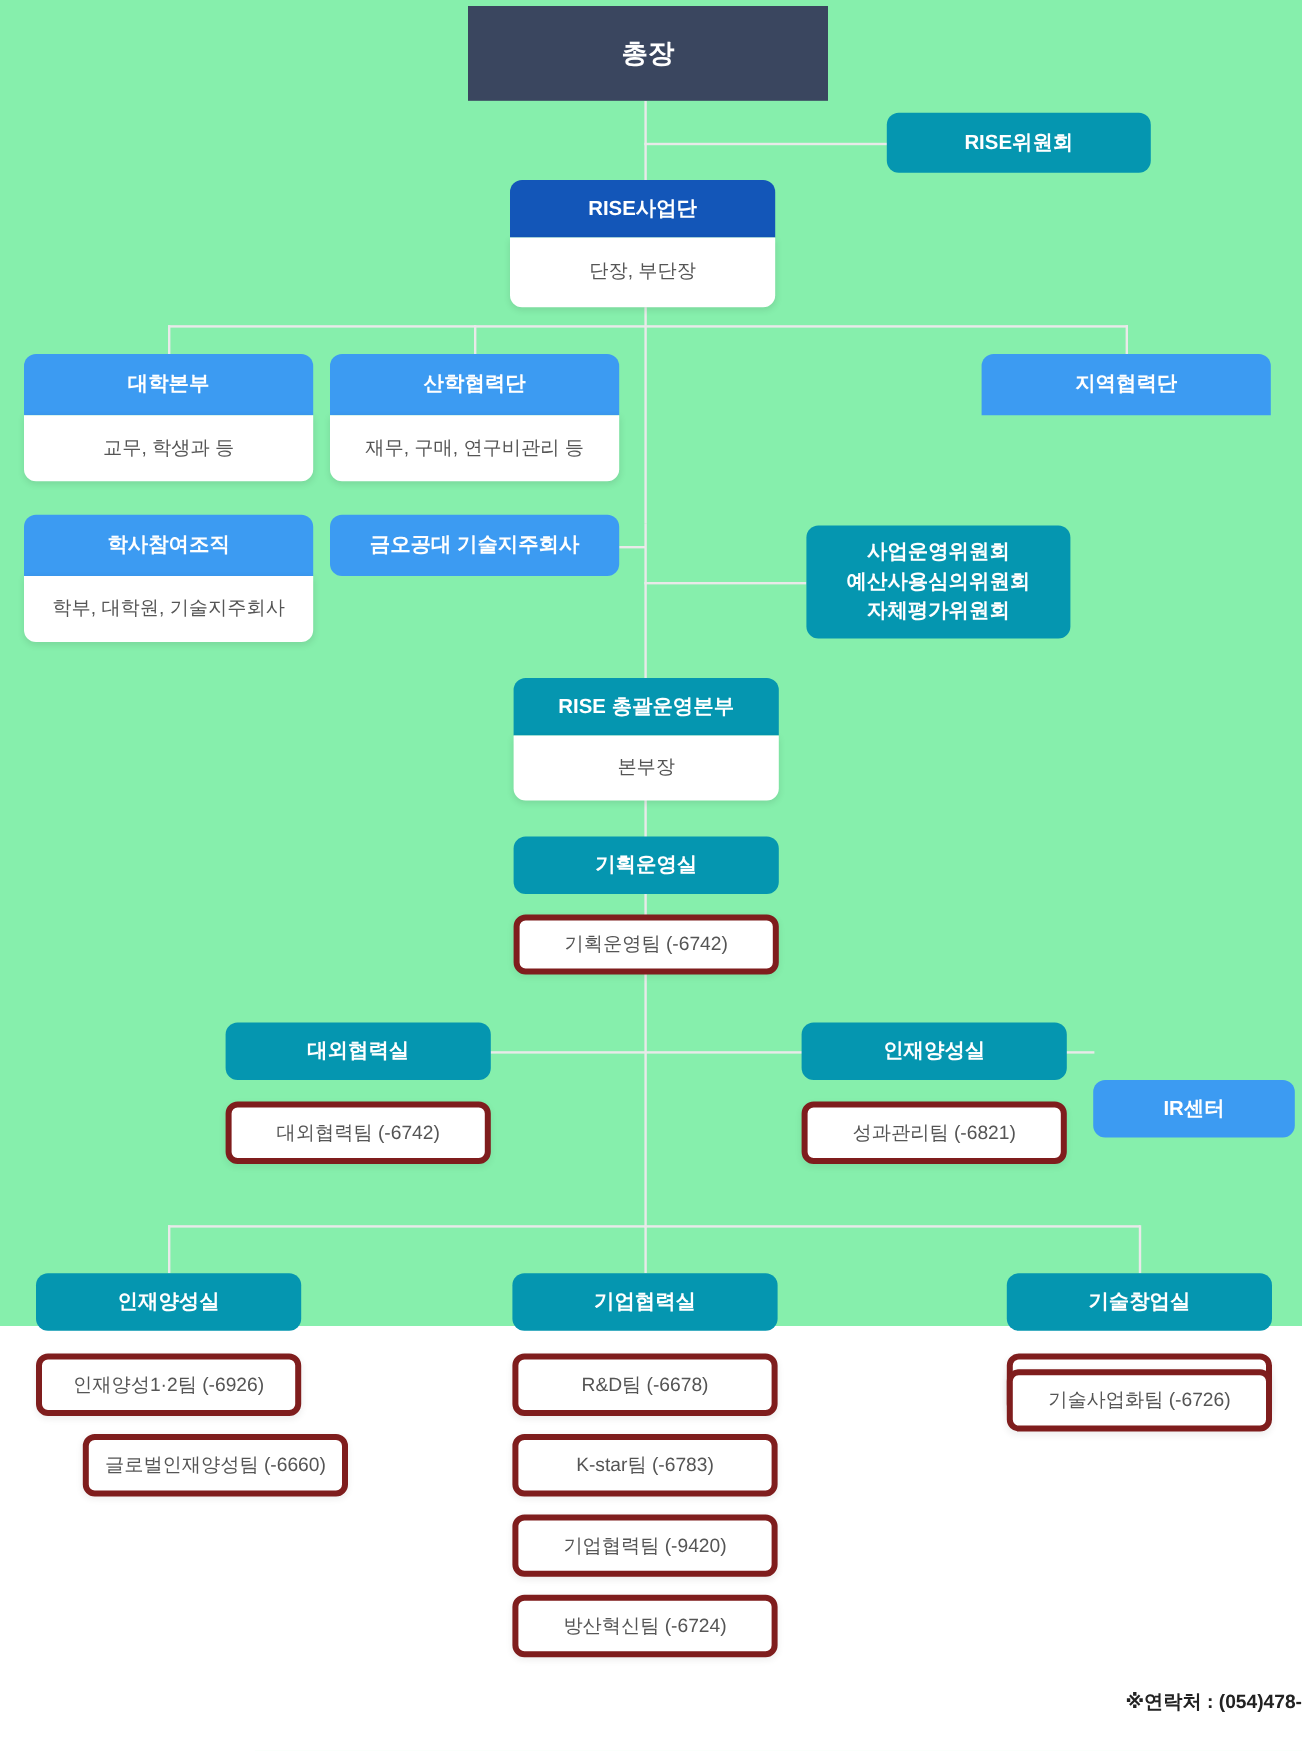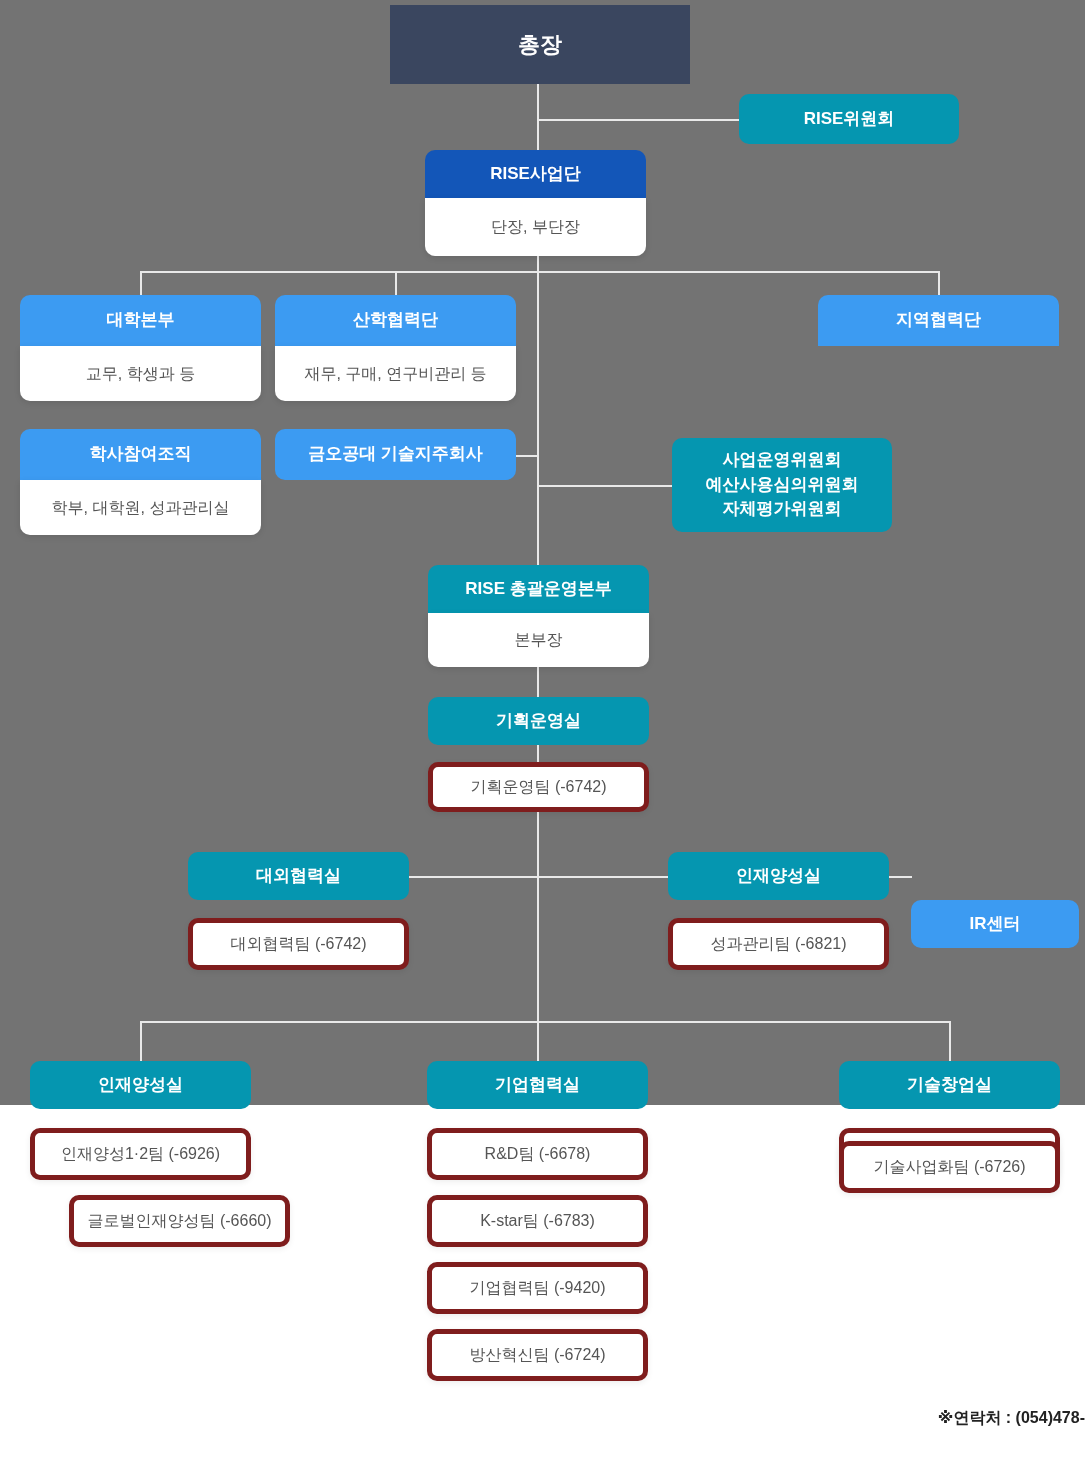--- a/index.html
+++ b/index.html
@@ -8,21 +8,21 @@
     width: 1085px;
     height: 1459px;
     background: #ffffff;
     font-family: "Liberation Sans", "DejaVu Sans", sans-serif;
     overflow: hidden;
   }
   #chart {
     position: relative;
     width: 1085px;
     height: 1105px;
-    background: #737373;
+    background: #86efac;
   }
 
   
   .line { position: absolute; background: #e9e9e9; z-index: 1; }
   .line.v { width: 2px; }
   .line.h { height: 2px; }
 
   
   .node {
     position: absolute;
@@ -136,21 +136,21 @@
     <div class="hd" style="height:51px; font-size:17px;">산학협력단</div>
     <div class="bd" style="height:55px; font-size:16px;">재무, 구매, 연구비관리 등</div>
   </div>
 
   <div class="node sky has-body" style="left:818px; top:295px; width:241px;">
     <div class="hd" style="height:51px; font-size:17px;">지역협력단</div>
   </div>
 
   <div class="node sky has-body" style="left:20px; top:429px; width:241px;">
     <div class="hd" style="height:51px; font-size:17px;">학사참여조직</div>
-    <div class="bd" style="height:55px; font-size:16px;">학부, 대학원, 성과관리실</div>
+    <div class="bd" style="height:55px; font-size:16px;">학부, 대학원, 기술지주회사</div>
   </div>
 
   <div class="node sky" style="left:275px; top:429px; width:241px;">
     <div class="hd" style="height:51px; font-size:17px;">금오공대 기술지주회사</div>
   </div>
 
   <div class="node teal" style="left:672px; top:438px; width:220px;">
     <div class="hd" style="height:94px; font-size:17px; flex-direction:column; line-height:1.45;">
       <span>사업운영위원회</span>
       <span>예산사용심의위원회</span>

